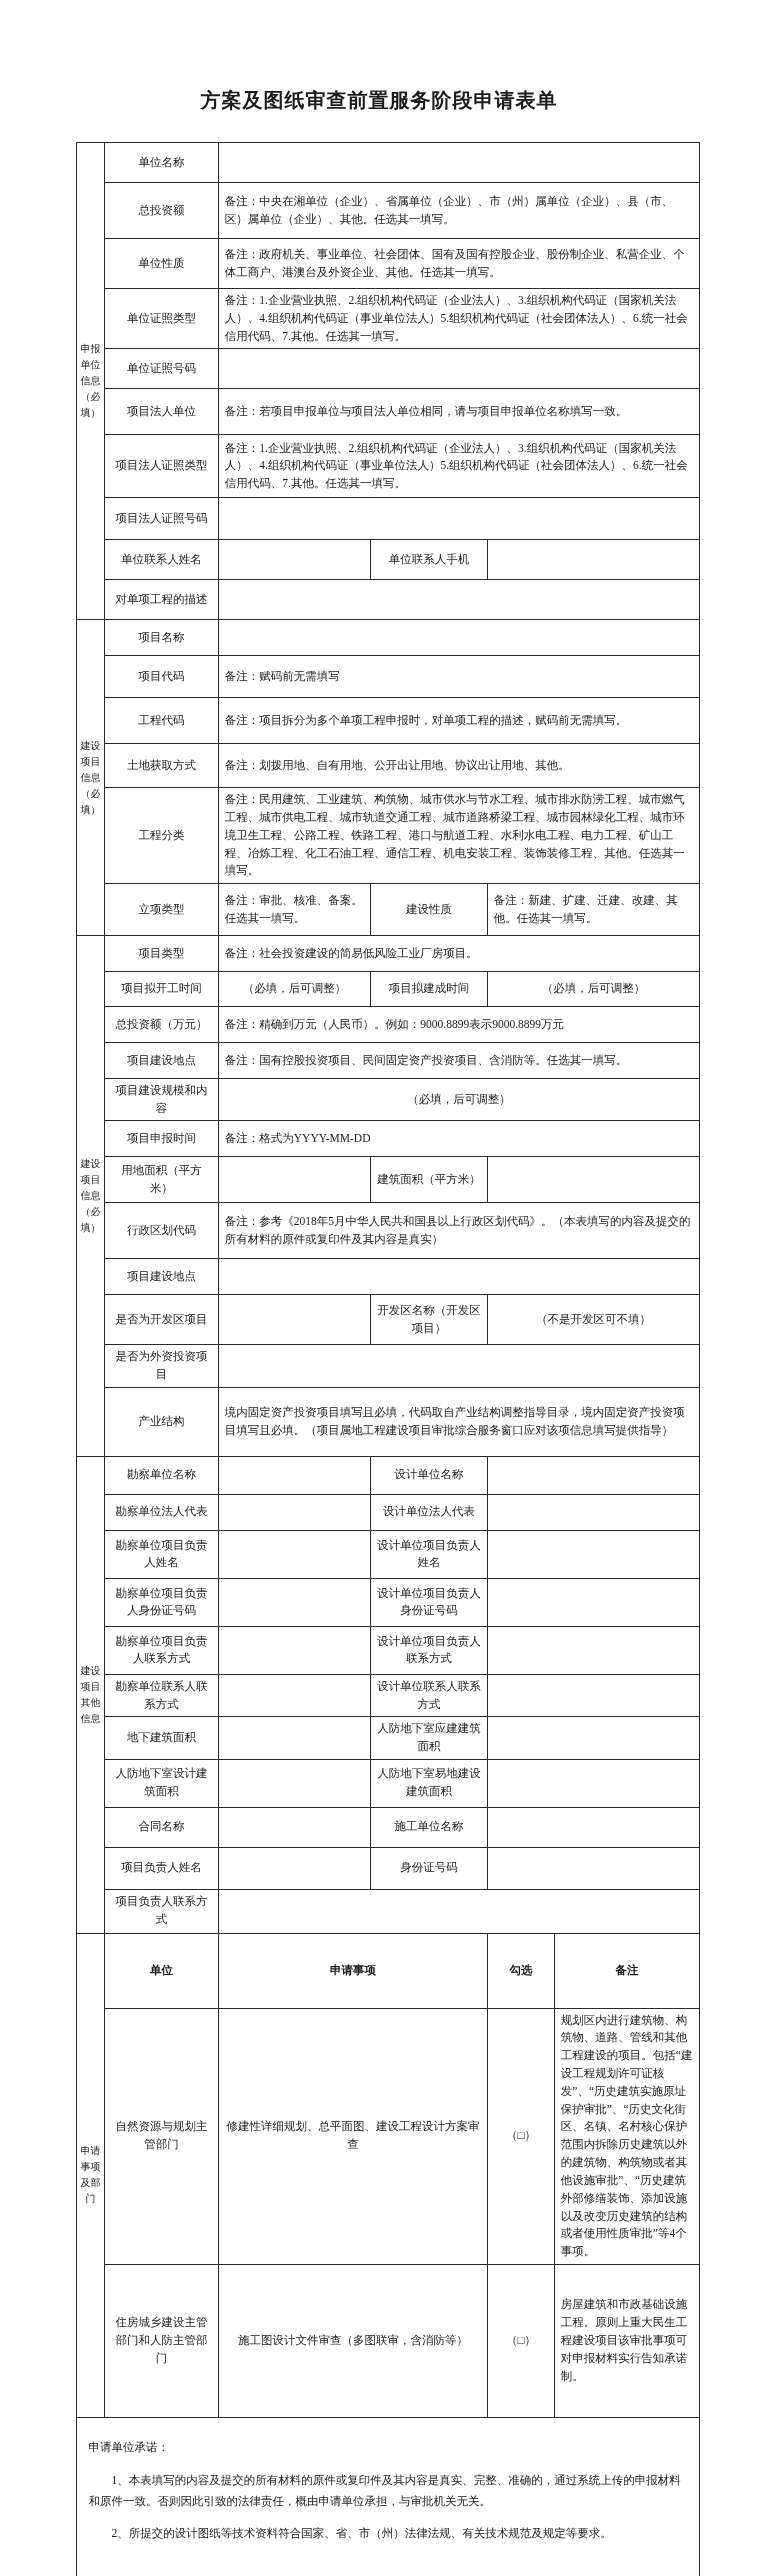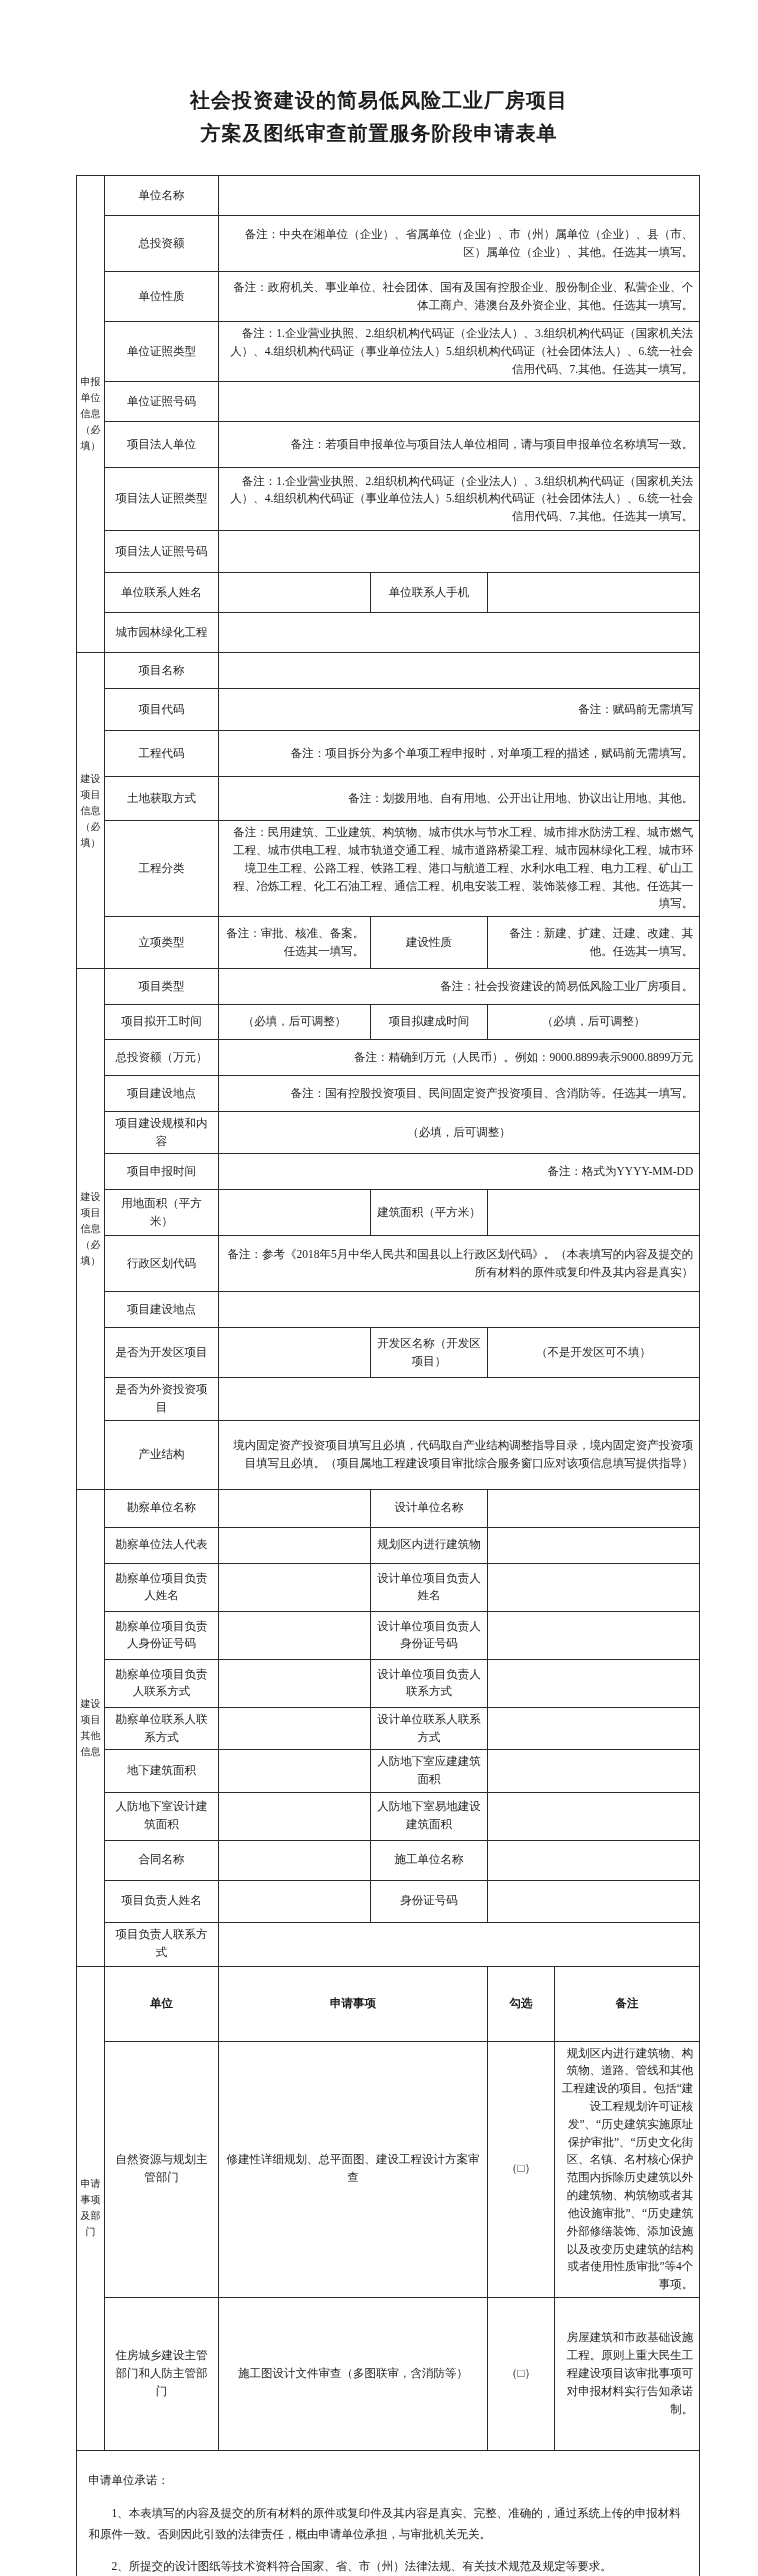--- a/index.html
+++ b/index.html
@@ -9,38 +9,37 @@
   .doc-title{margin:84px 0 0 0;text-align:center;font-size:20px;font-weight:bold;
              line-height:1.65;letter-spacing:1px;}
   table.form{border-collapse:collapse;table-layout:fixed;width:623px;
              margin:25px 0 0 76px;border:1.9px solid #2a2a2a;}
   col.c-grp{width:28px;} col.c-lbl{width:114px;} col.c-v1{width:152px;}
   col.c-l2{width:117px;} col.c-chk{width:67px;} col.c-v2{width:145px;}
   td{border:1px solid #2a2a2a;font-size:11.5px;padding:2.9px 5.8px;vertical-align:middle;
      word-break:break-all;line-height:1.55;}
   td.g{padding:1.9px 1px;text-align:center;line-height:1.6;font-size:10px;}
   td.l{text-align:center;}
-  td.r{text-align:right;}
+  td.r{text-align:left;}
   td.c{text-align:center;}
   td.v{}
   tr.sec td{border-top:1.9px solid #2a2a2a;}
   td.hd{text-align:center;font-weight:bold;}
   td.note{vertical-align:middle;margin-top:28px;}
   
   td.promise{padding:13.4px 9.6px 23px 11.5px;vertical-align:top;font-size:11.5px;}
   .pr-title{margin:7.7px 0 13.4px 0;}
   .pr-item{margin:0 0 11.5px 0;text-indent:2em;line-height:1.8;}
 </style>
 </head>
 <body>
 
 <div class="page">
 
   <div class="doc-title">
-    <div>社会投资建设的简易低风险工业厂房项目</div>
     <div>方案及图纸审查前置服务阶段申请表单</div>
   </div>
 
   <table class="form">
     <colgroup>
       <col class="c-grp">
         <col class="c-lbl">
         <col class="c-v1">
       <col class="c-l2">
         <col class="c-chk">
@@ -81,21 +80,21 @@
       <td class="l">项目法人证照号码</td>
       <td class="v" colspan="4"></td>
     </tr>
     <tr style="height:40px">
       <td class="l">单位联系人姓名</td>
       <td class="v"></td>
       <td class="l">单位联系人手机</td>
       <td class="v" colspan="2"></td>
     </tr>
     <tr style="height:40px">
-      <td class="l">城市园林绿化工程</td>
+      <td class="l">对单项工程的描述</td>
       <td class="v" colspan="4"></td>
     </tr>
 
     <tr class="sec" style="height:36px">
       <td class="g" rowspan="6">建设项目信息（必填）</td>
       <td class="l">项目名称</td>
       <td class="v" colspan="4"></td>
     </tr>
     <tr style="height:42px">
       <td class="l">项目代码</td>
@@ -179,21 +178,21 @@
     <tr class="sec" style="height:38px">
       <td class="g" rowspan="11">建设项目其他信息</td>
       <td class="l">勘察单位名称</td>
       <td class="v"></td>
       <td class="l">设计单位名称</td>
       <td class="v" colspan="2"></td>
     </tr>
     <tr style="height:36px">
       <td class="l">勘察单位法人代表</td>
       <td class="v"></td>
-      <td class="l">规划区内进行建筑物</td>
+      <td class="l">设计单位法人代表</td>
       <td class="v" colspan="2"></td>
     </tr>
     <tr style="height:48px">
       <td class="l">勘察单位项目负责人姓名</td>
       <td class="v"></td>
       <td class="l">设计单位项目负责人姓名</td>
       <td class="v" colspan="2"></td>
     </tr>
     <tr style="height:48px">
       <td class="l">勘察单位项目负责人身份证号码</td>

